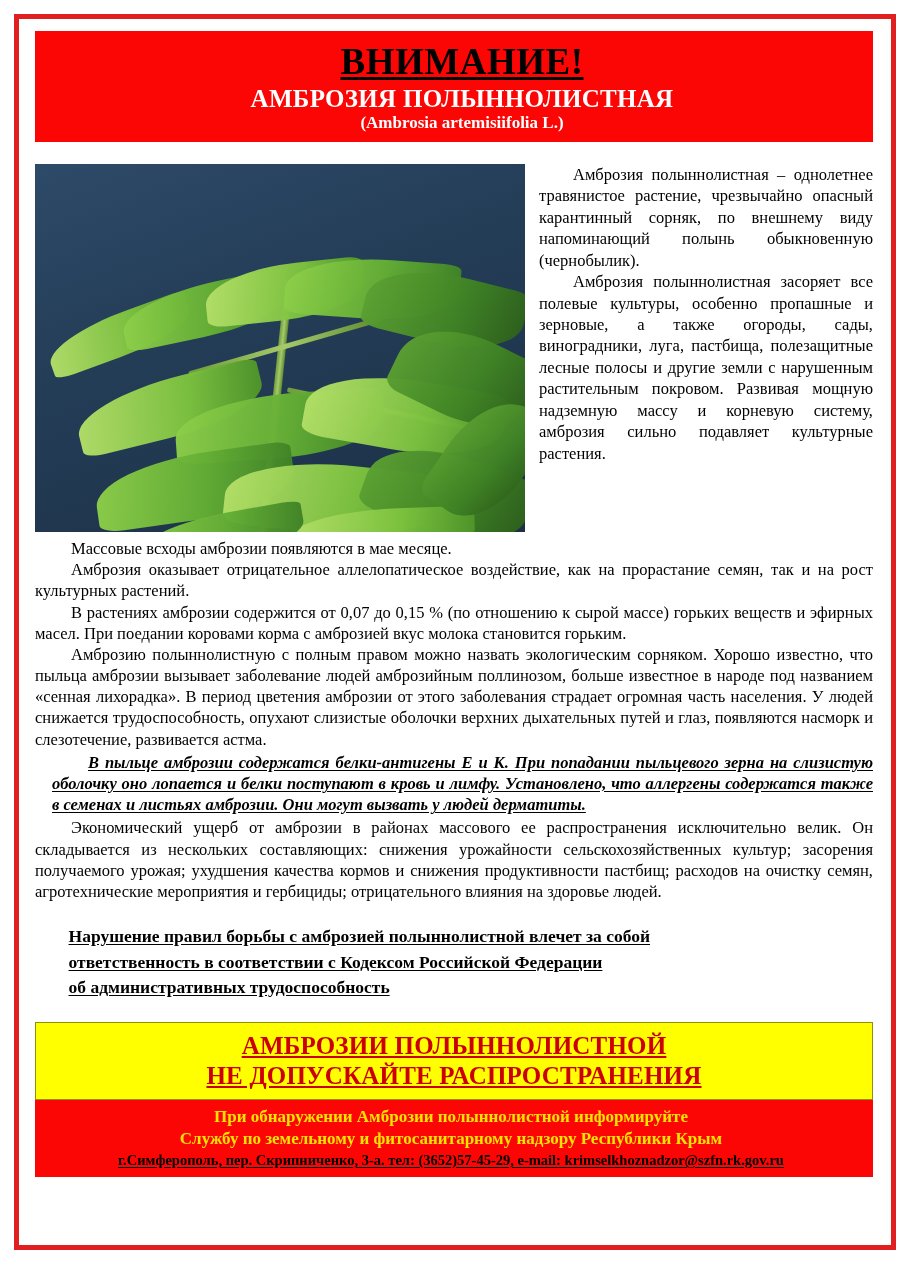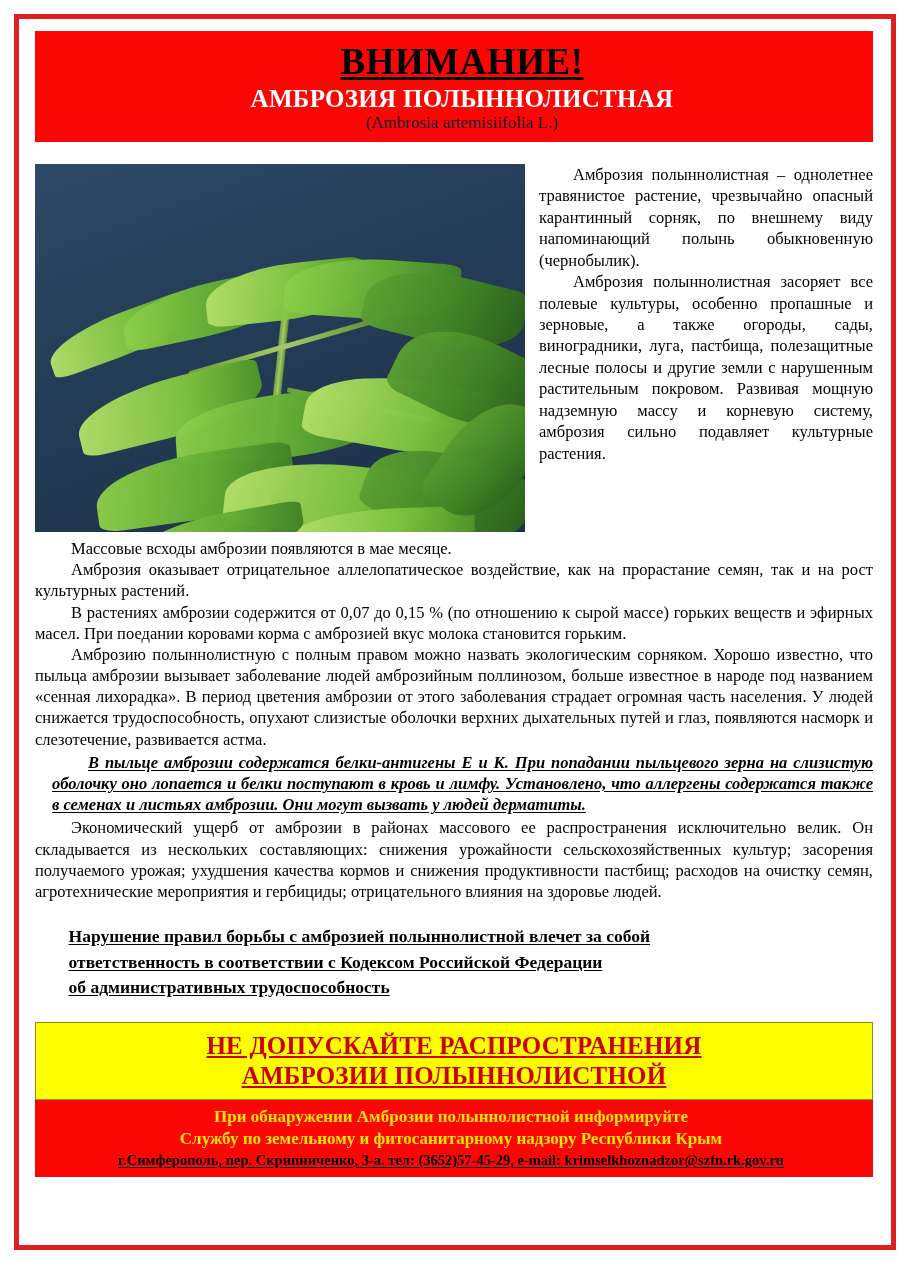--- a/index.html
+++ b/index.html
@@ -54,23 +54,23 @@
   }
   .header-subtitle {
     font-size: 25px;
     font-weight: bold;
     letter-spacing: 0.3px;
     margin: 2px 0 2px 0;
     color: #ffffff;
   }
   .header-latin {
     font-size: 17px;
-    font-weight: normal;
+    font-weight: bold;
     margin: 1px 0 0 0;
-    color: #0f172a;
+    color: #ffffff;
   }
 
   
   .intro-block {
     margin-top: 22px;
     overflow: hidden;
   }
   .plant-photo {
     float: left;
     width: 490px;
@@ -240,22 +240,22 @@
       <p>Экономический ущерб от амброзии в районах массового ее распространения исключительно велик. Он складывается из нескольких составляющих: снижения урожайности сельскохозяйственных культур; засорения получаемого урожая; ухудшения качества кормов и снижения продуктивности пастбищ; расходов на очистку семян, агротехнические мероприятия и гербициды; отрицательного влияния на здоровье людей.</p>
     </div>
 
     <div class="legal-warning">
       <div><span>Нарушение правил борьбы с амброзией полыннолистной влечет за собой</span></div>
       <div><span>ответственность в соответствии с Кодексом Российской Федерации</span></div>
       <div><span>об административных трудоспособность</span></div>
     </div>
 
     <div class="cta-banner">
+      <div class="cta-line">АМБРОЗИИ ПОЛЫННОЛИСТНОЙ</div>
       <div class="cta-line">НЕ ДОПУСКАЙТЕ РАСПРОСТРАНЕНИЯ</div>
-      <div class="cta-line">АМБРОЗИИ ПОЛЫННОЛИСТНОЙ</div>
     </div>
 
     <div class="footer-banner">
       <div class="footer-line">При обнаружении Амброзии полыннолистной информируйте</div>
       <div class="footer-line">Службу по земельному и фитосанитарному надзору Республики Крым</div>
       <div class="footer-contact">г.Симферополь, пер. Скрипниченко, 3-а. тел: (3652)57-45-29, e-mail: krimselkhoznadzor@szfn.rk.gov.ru</div>
     </div>
 
   </div>
 </div>

